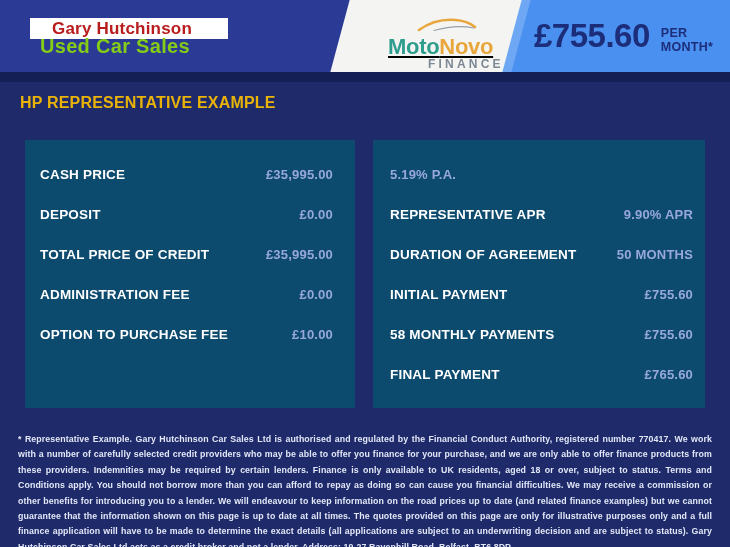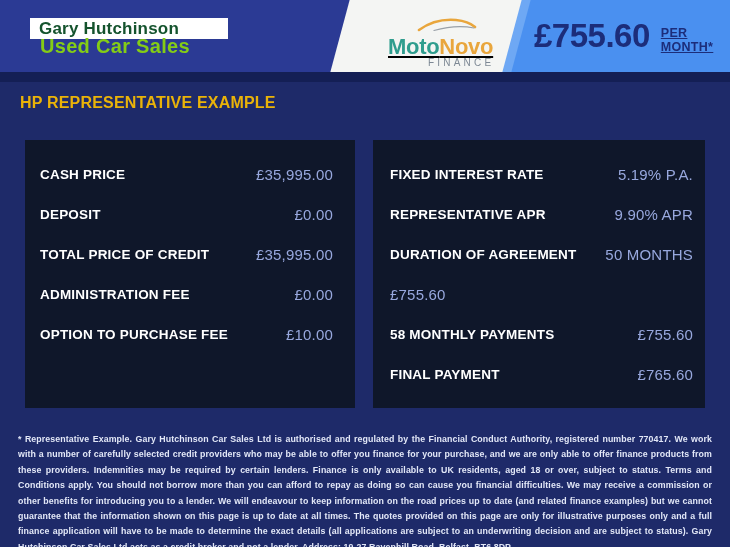--- a/index.html
+++ b/index.html
@@ -16,52 +16,52 @@
   .header{position:absolute;left:0;top:0;width:730px;height:72px;background:#2b3a94;overflow:hidden;}
   .hdr-white{position:absolute;left:340px;top:-6px;width:178px;height:84px;background:#f4f5f3;transform:skewX(-15deg);}
   .hdr-accent{position:absolute;left:512px;top:-6px;width:14px;height:84px;background:#6ea8f4;transform:skewX(-15deg);}
   .hdr-blue{position:absolute;left:521px;top:-6px;width:260px;height:84px;background:#4a90f0;transform:skewX(-15deg);}
   .hdr-divider{position:absolute;left:0;top:72px;width:730px;height:10px;background:#141f55;}
 
   
   .dealer{position:absolute;left:30px;top:12px;width:230px;}
   .dealer-name{
     position:absolute;left:0;top:6px;width:198px;height:21px;background:#ffffff;
-    color:#14532d;font-size:17px;font-weight:bold;line-height:21px;padding-left:9px;box-sizing:border-box;
+    color:#b91c1c;font-size:17px;font-weight:bold;line-height:21px;padding-left:22px;box-sizing:border-box;
     letter-spacing:0.2px;
   }
   .dealer-sub{
     position:absolute;left:10px;top:23px;color:#84cc16;font-size:20px;font-weight:bold;letter-spacing:0.3px;
     white-space:nowrap;
   }
 
   
   .motonovo{position:absolute;left:388px;top:18px;width:115px;height:46px;}
   .mn-swoosh{position:absolute;left:28px;top:0px;}
   .mn-word{position:absolute;left:0;top:16px;font-size:22px;font-weight:bold;white-space:nowrap;letter-spacing:-0.3px;text-decoration:underline;}
   .mn-moto{color:#2f9d8e;}
   .mn-novo{color:#e9a63c;}
-  .mn-finance{position:absolute;left:40px;top:39px;font-size:10px;font-weight:normal;color:#7d8894;letter-spacing:3.2px;}
+  .mn-finance{position:absolute;left:40px;top:39px;font-size:12px;font-weight:bold;color:#7d8894;letter-spacing:3.2px;}
 
   
   .price-banner{position:absolute;left:534px;top:0;height:72px;display:flex;align-items:center;}
   .price-amount{color:#1c2d7a;font-size:33px;font-weight:bold;letter-spacing:-0.5px;}
-  .price-per{color:#1c2d7a;font-size:12.5px;font-weight:bold;margin-left:11px;margin-top:8px;letter-spacing:0.3px;text-decoration:underline;}
+  .price-per{color:#1c2d7a;font-size:12.5px;font-weight:bold;margin-left:11px;margin-top:8px;letter-spacing:0.3px;}
 
   
   .page-title{
     position:absolute;left:20px;top:94px;margin:0;
     color:#eab308;font-size:16px;font-weight:bold;letter-spacing:0.2px;
   }
-  .panel{position:absolute;top:140px;height:268px;background:#0f172a;box-sizing:border-box;padding-top:14px;}
+  .panel{position:absolute;top:140px;height:268px;background:#0c4a6e;box-sizing:border-box;padding-top:14px;}
   .panel-left{left:25px;width:330px;padding-left:15px;padding-right:22px;}
   .panel-right{left:373px;width:332px;padding-left:17px;padding-right:12px;}
   .frow{height:40px;display:flex;justify-content:space-between;align-items:center;}
   .frow .lbl{color:#ffffff;font-size:13.5px;font-weight:bold;letter-spacing:0.2px;white-space:nowrap;}
-  .frow .val{color:#98a8de;font-size:15px;font-weight:normal;letter-spacing:0.2px;white-space:nowrap;}
+  .frow .val{color:#98a8de;font-size:13px;font-weight:bold;letter-spacing:0.2px;white-space:nowrap;}
 
   
   .disclaimer{
     position:absolute;left:18px;top:432px;width:694px;
     color:#e2e7f7;font-size:8.8px;font-weight:600;line-height:15.4px;
     text-align:justify;letter-spacing:0.1px;
   }
 </style>
 </head>
 <body>
@@ -116,32 +116,32 @@
       <span class="val">£0.00</span>
     </div>
     <div class="frow">
       <span class="lbl">OPTION TO PURCHASE FEE</span>
       <span class="val">£10.00</span>
     </div>
   </section>
 
   <section class="panel panel-right">
     <div class="frow">
-      <span class="lbl">FIXED INTEREST RATE</span>
       <span class="val">5.19% P.A.</span>
     </div>
     <div class="frow">
       <span class="lbl">REPRESENTATIVE APR</span>
       <span class="val">9.90% APR</span>
     </div>
     <div class="frow">
       <span class="lbl">DURATION OF AGREEMENT</span>
       <span class="val">50 MONTHS</span>
     </div>
     <div class="frow">
+      <span class="lbl">INITIAL PAYMENT</span>
       <span class="val">£755.60</span>
     </div>
     <div class="frow">
       <span class="lbl">58 MONTHLY PAYMENTS</span>
       <span class="val">£755.60</span>
     </div>
     <div class="frow">
       <span class="lbl">FINAL PAYMENT</span>
       <span class="val">£765.60</span>
     </div>

